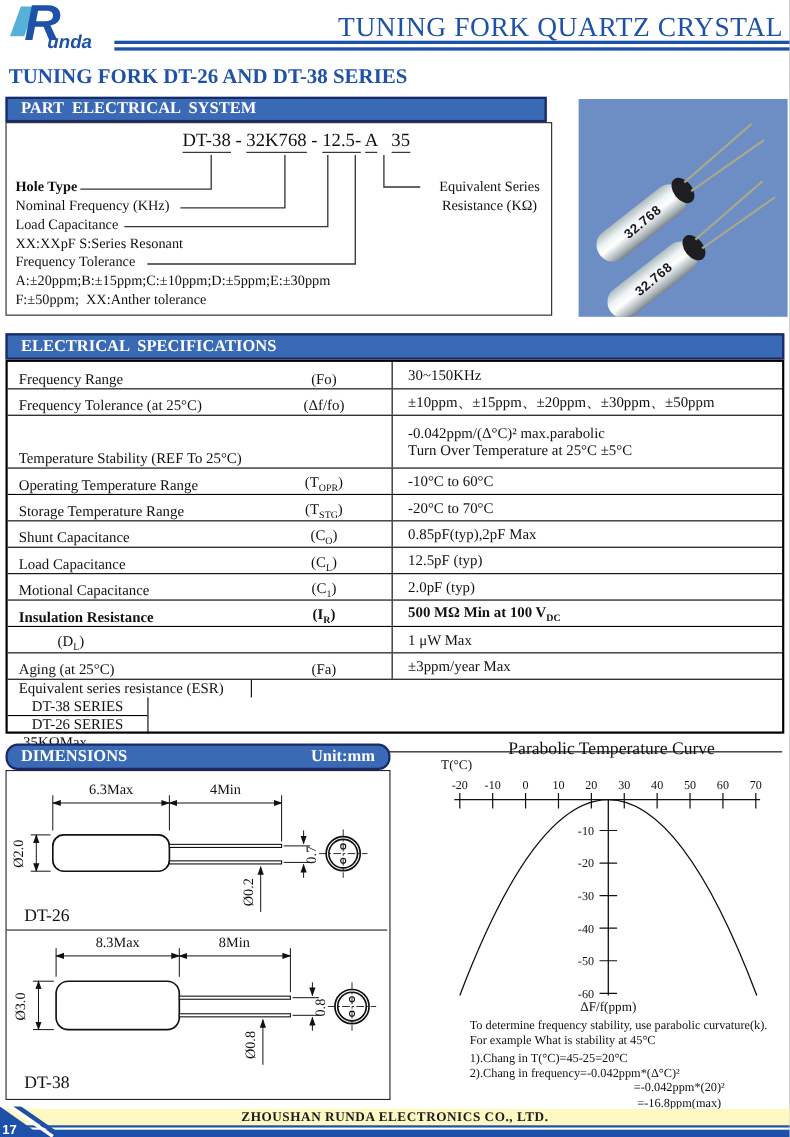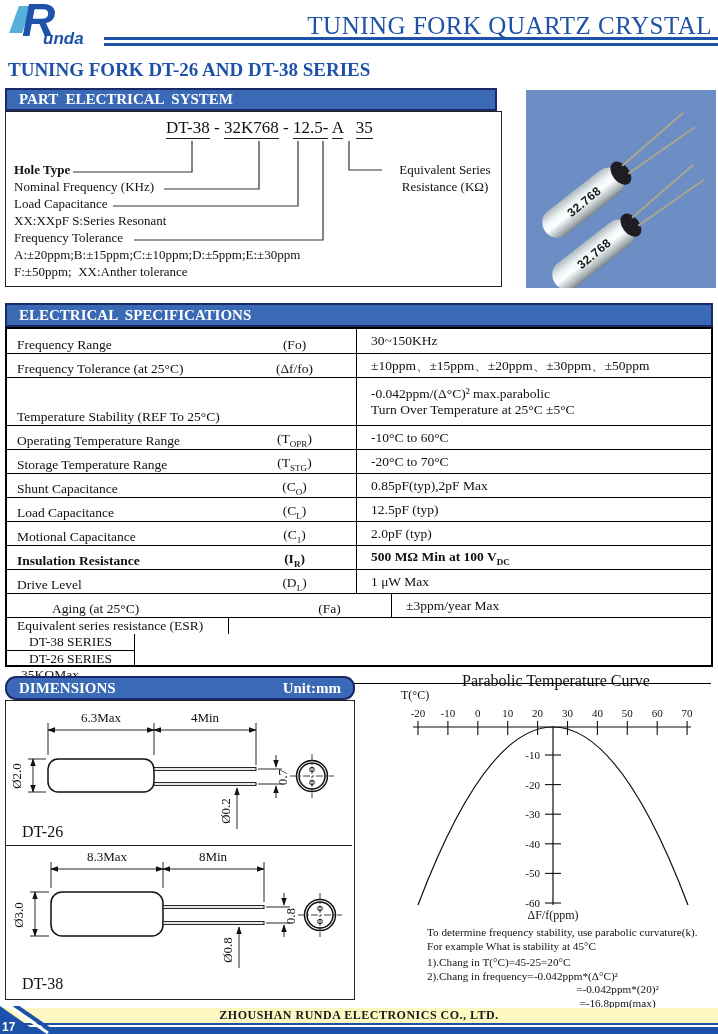--- a/index.html
+++ b/index.html
@@ -219,28 +219,27 @@
         <div class="sc1">
           <span class="slbl"><span>Insulation Resistance</span></span>
           <span class="ssym"><span>(I</span><sub class="ssub">R</sub><span>)</span></span>
         </div>
         <div class="sc2">
           <span class="sline"><span>500 MΩ Min at 100 V</span><sub class="ssub">DC</sub></span>
         </div>
       </div>
       <div class="srow" style="height: 24px;">
         <div class="sc1">
-          <span class="slbl"><span>Drive Level</span></span>
           <span class="ssym"><span>(D</span><sub class="ssub">L</sub><span>)</span></span>
         </div>
         <div class="sc2">
           <span class="sline"><span>1 μW Max</span></span>
         </div>
       </div>
-      <div class="srow" style="height: 24px; padding-left: 35px;">
+      <div class="srow" style="height: 24px;">
         <div class="sc1">
           <span class="slbl"><span>Aging (at 25°C)</span></span>
           <span class="ssym"><span>(Fa)</span></span>
         </div>
         <div class="sc2">
           <span class="sline"><span>±3ppm/year Max</span></span>
         </div>
       </div>
       <div class="srow" style="height: 48px; flex-direction: column;">
         <div class="esr1">

